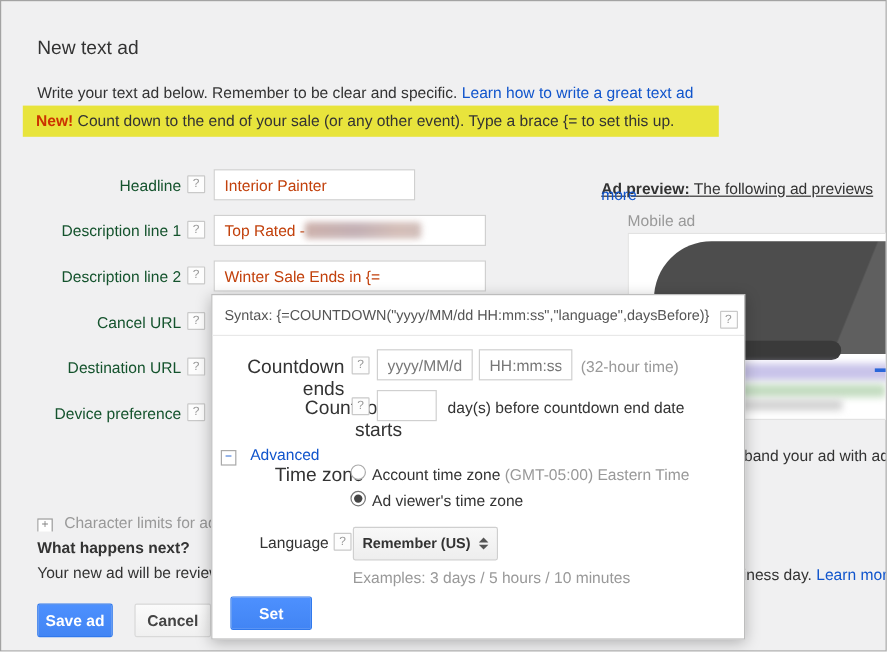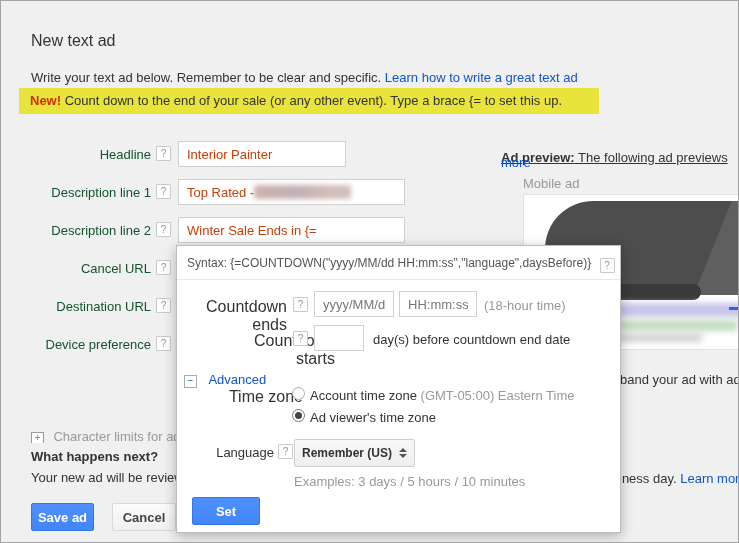--- a/index.html
+++ b/index.html
@@ -160,21 +160,21 @@
     <div class="abs t12 nowrap" style="left:10px;top:10px;">
       <span>Syntax: {=COUNTDOWN("yyyy/MM/dd HH:mm:ss","language",daysBefore)}</span>
       <span class="help" style="margin-left:5px;vertical-align:-2px;">?</span>
     </div>
     <div class="abs divider" style="left:0;top:33px;width:443px;"></div>
 
     <div class="abs plabel" style="left:0;top:52px;">Countdown ends</div>
     <span class="abs help" style="left:116px;top:51px;">?</span>
     <input class="tinput" style="left: 137px; top: 45px; width: 80px;" placeholder="yyyy/MM/dd">
     <input class="tinput" style="left: 222px; top: 45px; width: 78px;" placeholder="HH:mm:ss">
-    <div class="abs t13 gray nowrap" style="left:307px;top:52px;">(18-hour time)</div>
+    <div class="abs t13 gray nowrap" style="left:307px;top:52px;">(32-hour time)</div>
 
     <div class="abs plabel" style="left:0;top:86px;padding-left:48px;">Countdown starts</div>
     <span class="abs help" style="left:116px;top:85px;">?</span>
     <input class="tinput" style="left: 137px; top: 79px; width: 50px;" value="">
     <div class="abs t13 nowrap" style="left:196px;top:86px;">day(s) before countdown end date</div>
 
     <div class="abs nowrap" style="left:7px;top:124px;">
       <span class="toggle-box adv-box">−</span>
       <a class="link" style="font-size:13px;margin-left:7px;">Advanced</a>
     </div>

